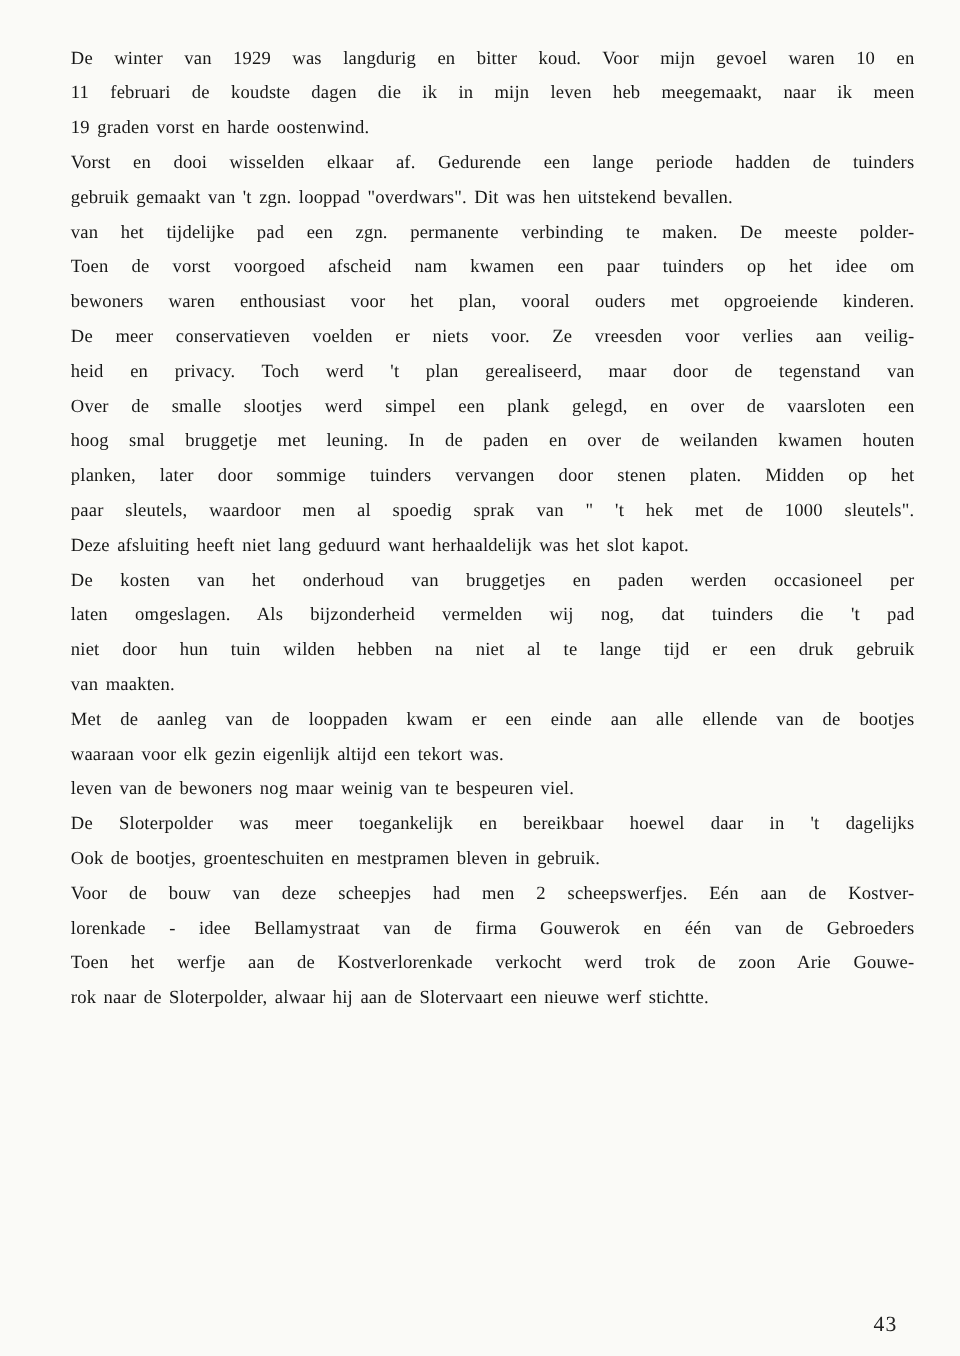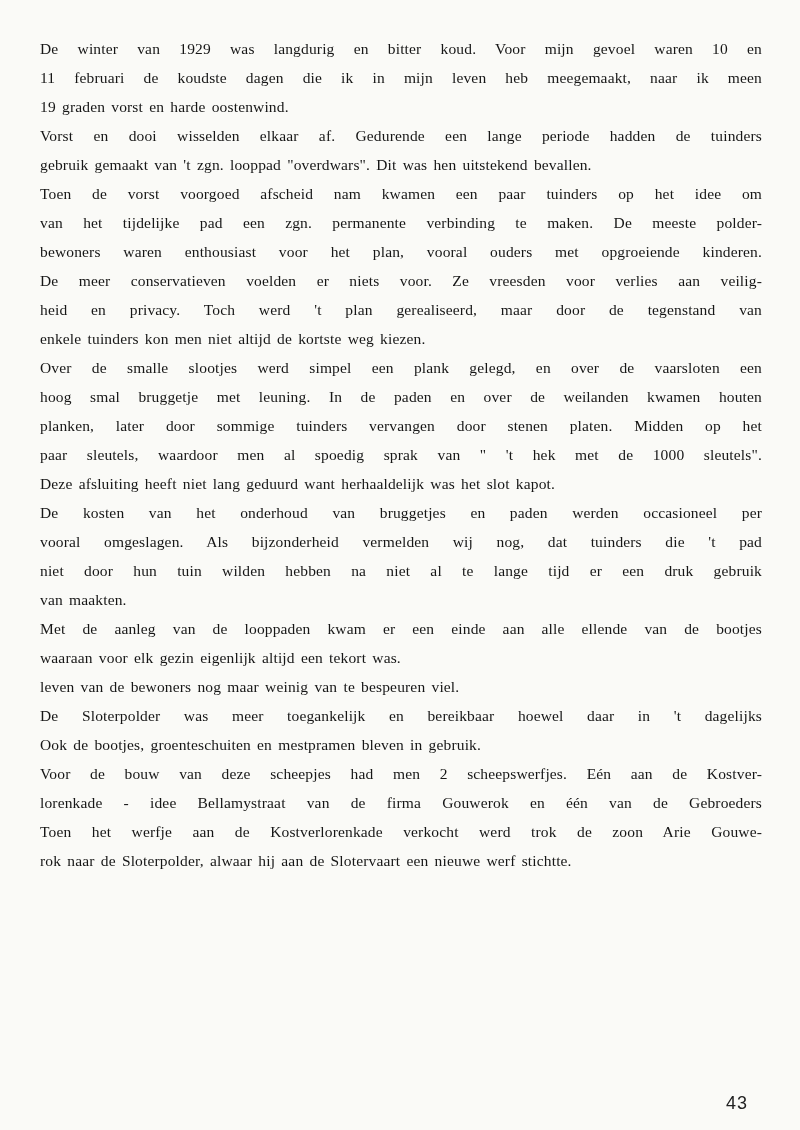--- a/index.html
+++ b/index.html
@@ -19,20 +19,21 @@
     position: absolute;
     inset: 0;
     padding: 34px 38px 0 40px;
     box-sizing: border-box;
   }
   .doc-body {
     font-size: 15.5px;
     line-height: 29px;
     letter-spacing: 0.15px;
     word-spacing: 0.14em;
+    margin-left: 19px;
   }
   .doc-body p {
     margin: 0;
     padding: 0;
   }
   .line {
     display: block;
     white-space: normal;
     text-align: justify;
     text-align-last: justify;
@@ -41,55 +42,54 @@
     text-align: right;
     text-align-last: left;
   }
   .page-number {
     position: absolute;
     right: 52px;
     bottom: 16px;
     font-size: 18px;
     letter-spacing: 1px;
     color: #222;
-    font-family: Liberation Sans, sans-serif;
+    font-family: Liberation Serif, serif;
   }
 </style>
 </head>
 <body>
 
 <div class="page">
   <div class="doc-body">
       <p>
         <span class="line">De winter van 1929 was langdurig en bitter koud. Voor mijn gevoel waren 10 en</span>
         <span class="line">11 februari de koudste dagen die ik in mijn leven heb meegemaakt, naar ik meen</span>
         <span class="line last">19 graden vorst en harde oostenwind.</span>
       </p>
       <p>
         <span class="line">Vorst en dooi wisselden elkaar af. Gedurende een lange periode hadden de tuinders</span>
         <span class="line last">gebruik gemaakt van 't zgn. looppad "overdwars". Dit was hen uitstekend bevallen.</span>
       </p>
       <p>
+        <span class="line">van het tijdelijke pad een zgn. permanente verbinding te maken. De meeste polder-</span>
         <span class="line">Toen de vorst voorgoed afscheid nam kwamen een paar tuinders op het idee om</span>
-        <span class="line">van het tijdelijke pad een zgn. permanente verbinding te maken. De meeste polder-</span>
         <span class="line">bewoners waren enthousiast voor het plan, vooral ouders met opgroeiende kinderen.</span>
         <span class="line">De meer conservatieven voelden er niets voor. Ze vreesden voor verlies aan veilig-</span>
         <span class="line">heid en privacy. Toch werd 't plan gerealiseerd, maar door de tegenstand van</span>
-        <span class="line last">enkele tuinders kon men niet altijd de kortste weg kiezen.</span>
       </p>
       <p>
         <span class="line">Over de smalle slootjes werd simpel een plank gelegd, en over de vaarsloten een</span>
         <span class="line">hoog smal bruggetje met leuning. In de paden en over de weilanden kwamen houten</span>
         <span class="line">planken, later door sommige tuinders vervangen door stenen platen. Midden op het</span>
         <span class="line">paar sleutels, waardoor men al spoedig sprak van " 't hek met de 1000 sleutels".</span>
         <span class="line last">Deze afsluiting heeft niet lang geduurd want herhaaldelijk was het slot kapot.</span>
       </p>
       <p>
         <span class="line">De kosten van het onderhoud van bruggetjes en paden werden occasioneel per</span>
-        <span class="line">vooral omgeslagen. Als bijzonderheid vermelden wij nog, dat tuinders die 't pad</span>
+        <span class="line">laten omgeslagen. Als bijzonderheid vermelden wij nog, dat tuinders die 't pad</span>
         <span class="line">niet door hun tuin wilden hebben na niet al te lange tijd er een druk gebruik</span>
         <span class="line last">van maakten.</span>
       </p>
       <p>
         <span class="line">Met de aanleg van de looppaden kwam er een einde aan alle ellende van de bootjes</span>
         <span class="line last">waaraan voor elk gezin eigenlijk altijd een tekort was.</span>
       </p>
       <p>
         <span class="line last">leven van de bewoners nog maar weinig van te bespeuren viel.</span>
         <span class="line">De Sloterpolder was meer toegankelijk en bereikbaar hoewel daar in 't dagelijks</span>

